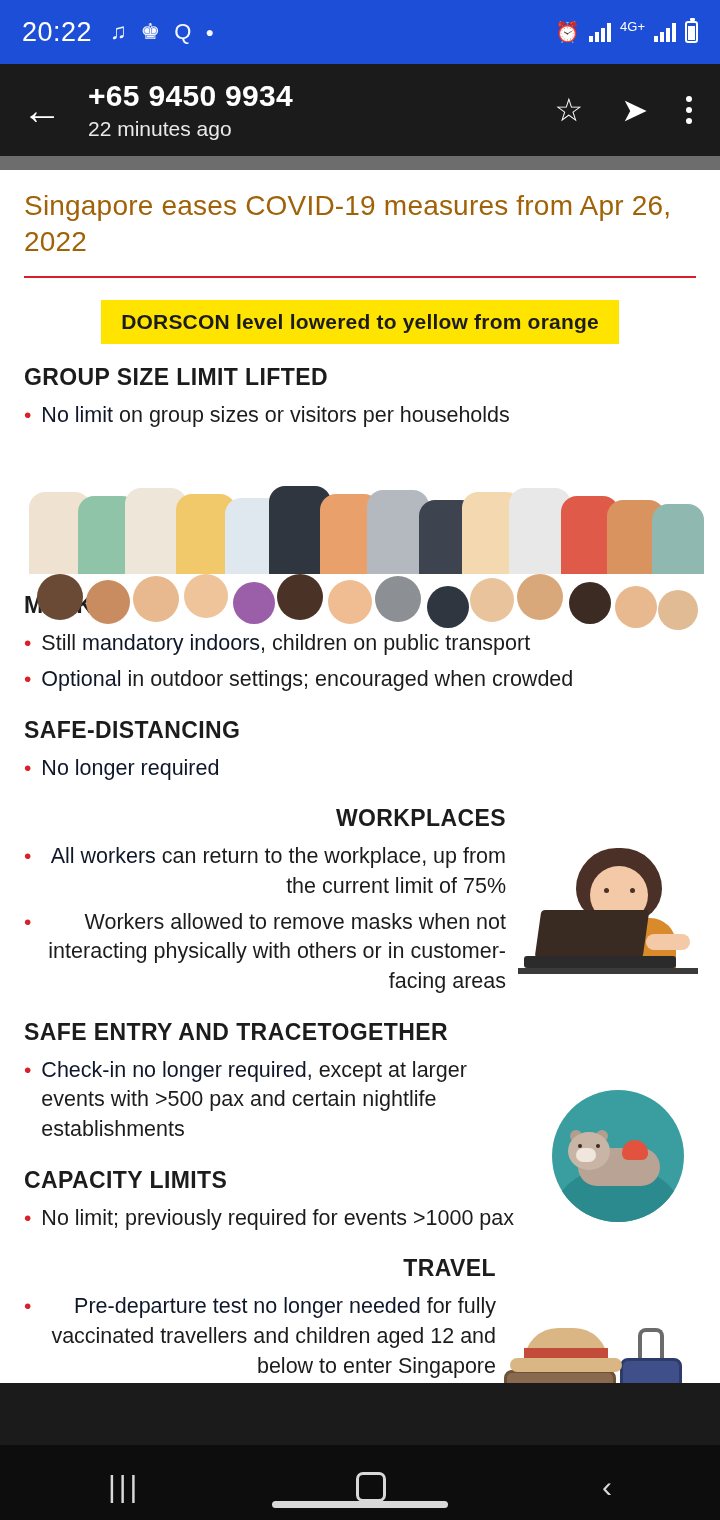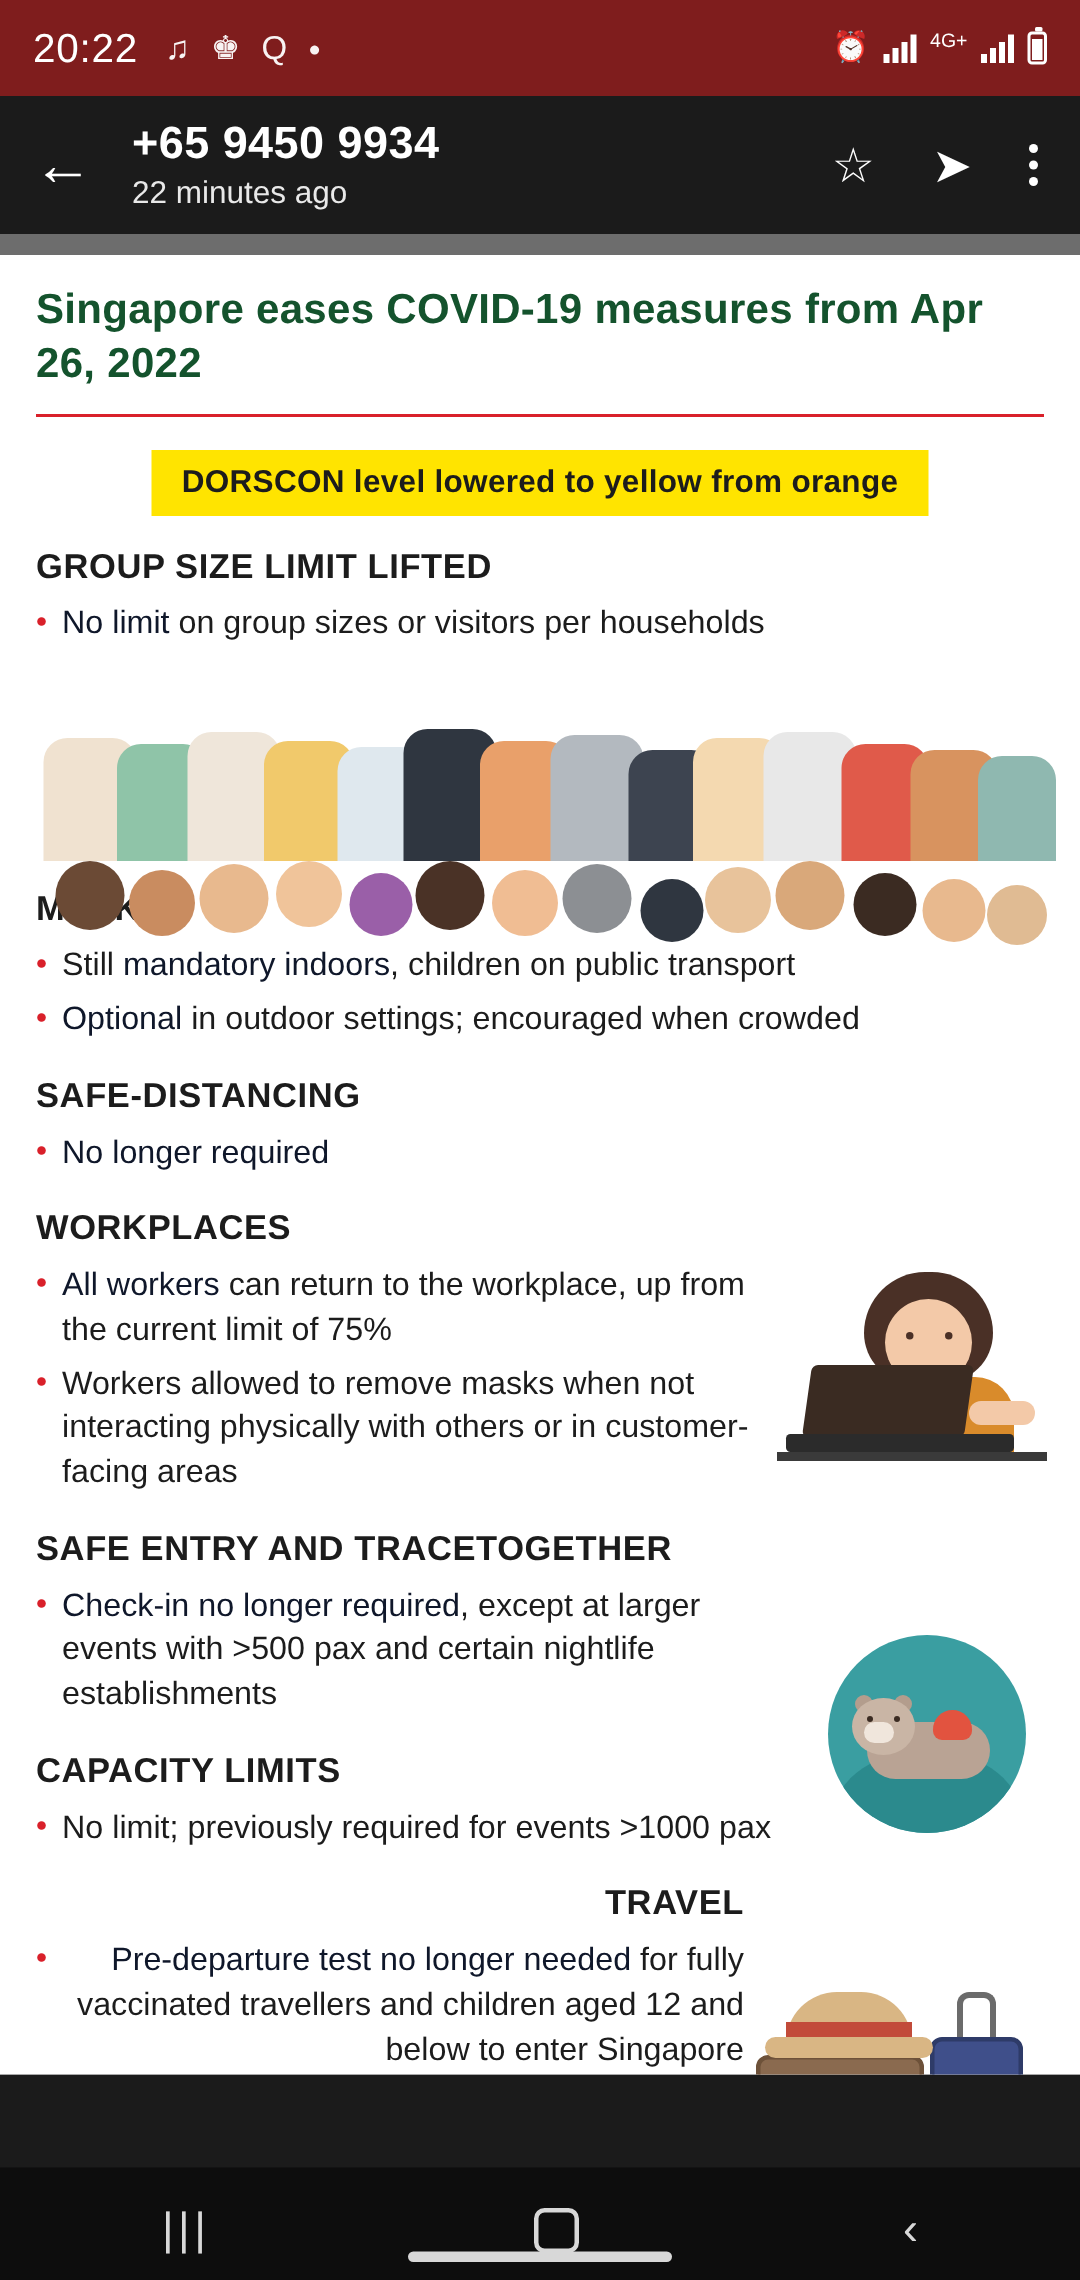--- a/index.html
+++ b/index.html
@@ -6,21 +6,21 @@
   html, body {
     width: 720px; height: 1520px;
     background: #000;
     font-family: "Liberation Sans", sans-serif;
     overflow: hidden;
   }
   #app { position: relative; width: 720px; height: 1520px; background: #1b1b1b; }
 
   
   .statusbar {
-    height: 64px; background: #7f1d1d; color: #fff;
+    height: 64px; background: #1d4ed8; color: #fff;
     display: flex; align-items: center; padding: 0 22px;
   }
   .status-clock { font-size: 27px; letter-spacing: .5px; }
   .status-left-icons { display: flex; align-items: center; gap: 14px; margin-left: 18px; }
   .status-left-icons .ico { font-size: 22px; line-height: 1; opacity: .95; }
   .status-right { margin-left: auto; display: flex; align-items: center; gap: 9px; }
   .status-right .ico { font-size: 20px; line-height: 1; }
   .net-label { font-size: 13px; position: relative; top: -6px; }
   .bars { display: inline-block; width: 22px; height: 20px; position: relative; }
   .bars i { position: absolute; bottom: 0; width: 4px; background: #fff; display: block; }
@@ -50,21 +50,21 @@
   .scroll-strip { height: 14px; background: #6d6d6d; }
   .content {
     position: relative;
     background: #ffffff;
     height: 1213px;
     overflow: hidden;
   }
   .card { background: #fff; padding: 18px 24px 0 24px; height: 100%; position: relative; }
 
   .head-title {
-    font-size: 28px; font-weight: bold; color: #14532d; line-height: 1.28;
+    font-size: 28px; font-weight: normal; color: #a16207; line-height: 1.28;
     letter-spacing: .2px;
   }
   .rule-red { height: 2px; background: #d9202a; margin: 16px 0 0 0; }
 
   .dorscon-wrap { display: flex; justify-content: center; margin: 22px 0 20px 0; }
   .dorscon {
     background: #ffe400; color: #1c1c1c; font-weight: bold; font-size: 21px;
     padding: 10px 20px; letter-spacing: .2px;
   }
 
@@ -271,21 +271,21 @@
       <div class="block">
         <div class="sec-title">SAFE-DISTANCING</div>
         <div class="bullets">
           <div class="bullet">
             <span class="dot">•</span>
             <span class="hl">No longer required</span>
           </div>
         </div>
       </div>
 
-      <div class="block" style="padding-right:190px;">
+      <div class="block" style="padding-right:190px;text-align:right;">
         <div class="sec-title">WORKPLACES</div>
         <div class="bullets">
           <div class="bullet">
             <span class="dot">•</span>
             <span><span class="hl">All workers</span><span> can return to the workplace, up from the current limit of 75%</span></span>
           </div>
           <div class="bullet" style="padding-right:0">
             <span class="dot">•</span>
             <span style="width:620px;display:inline-block">Workers allowed to remove masks when not interacting physically with others or in customer-facing areas</span>
           </div>

